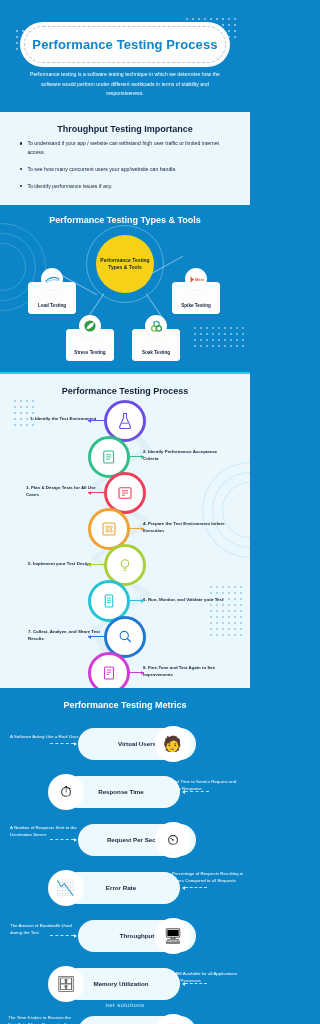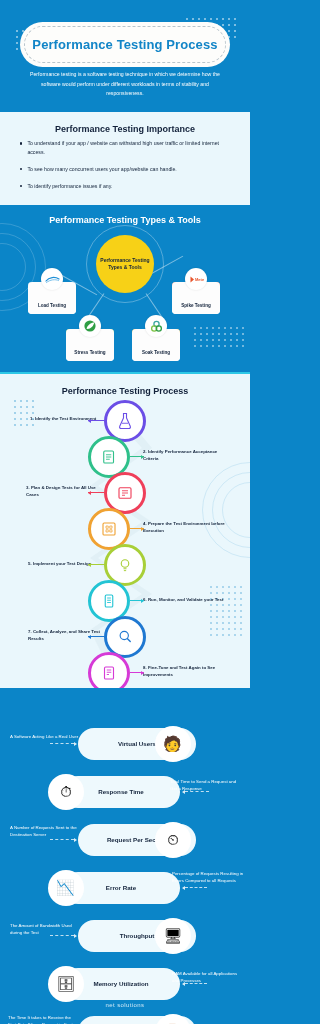--- a/index.html
+++ b/index.html
@@ -151,21 +151,21 @@
     <div class="dots" style="left:14px; top:28px; width:24px; height:24px; color:rgba(255,255,255,.5);"></div>
     <div class="dots" style="right:10px; top:16px; width:56px; height:26px; color:rgba(255,255,255,.5);"></div>
 
     <div class="hero-card">
       <span class="hero-title">Performance Testing Process</span>
     </div>
     <p class="hero-desc">Performance testing is a software testing technique in which we determine how the software would perform under different workloads in terms of stability and responsiveness.</p>
   </section>
 
   <section class="sec sec-light importance">
-    <h2 class="sec-head-dark" style="top:12px;">Performance Testing Importance</h2>
+    <h2 class="sec-head-dark" style="top:12px;">Throughput Testing Importance</h2>
     <div class="bullets">
       <div class="bullet">
         <span class="dot"></span>
         <span class="txt">To understand if your app / website can withstand high user traffic or limited internet access.</span>
       </div>
       <div class="bullet">
         <span class="dot"></span>
         <span class="txt">To see how many concurrent users your app/website can handle.</span>
       </div>
       <div class="bullet">
@@ -364,20 +364,21 @@
         </svg>
       </div>
       <div class="step-text" style="left:143px; top:12px; width:84px; text-align:left;">
         <span>8.</span> <span>Fine-Tune and Test Again to See Improvements</span>
       </div>
       <div class="arrow right" style="left:130px; top:20px; width:14px; background:#d63ad6; color:#d63ad6;"></div>
     </div>
   </section>
 
   <section class="sec sec-blue metrics">
+    <h2 class="sec-head-light" style="top:12px;">Performance Testing Metrics</h2>
 
     <div class="metric-row" style="top:36px;">
       <div class="metric-pill" style="left:78px;">
         <span class="metric-name">Virtual Users</span>
       </div>
       <div class="metric-icon" style="left:155px;">🧑</div>
       <div class="metric-desc" style="left:10px; top:9px; text-align:left;">A Software Acting Like a Real User</div>
       <div class="dash toright" style="left:50px; top:19px; width:24px;"></div>
     </div>
 

